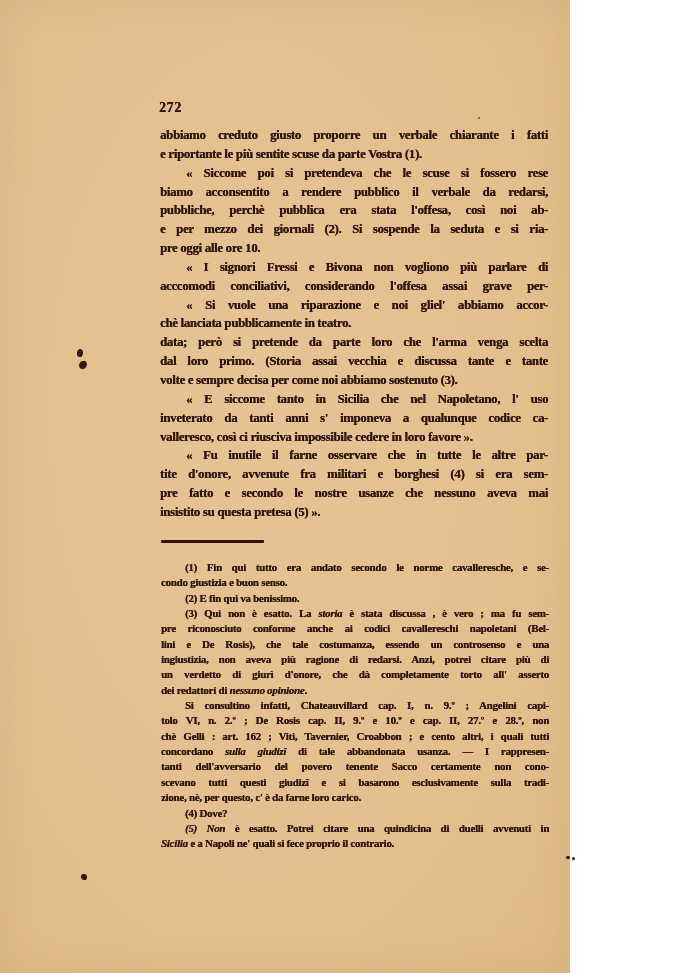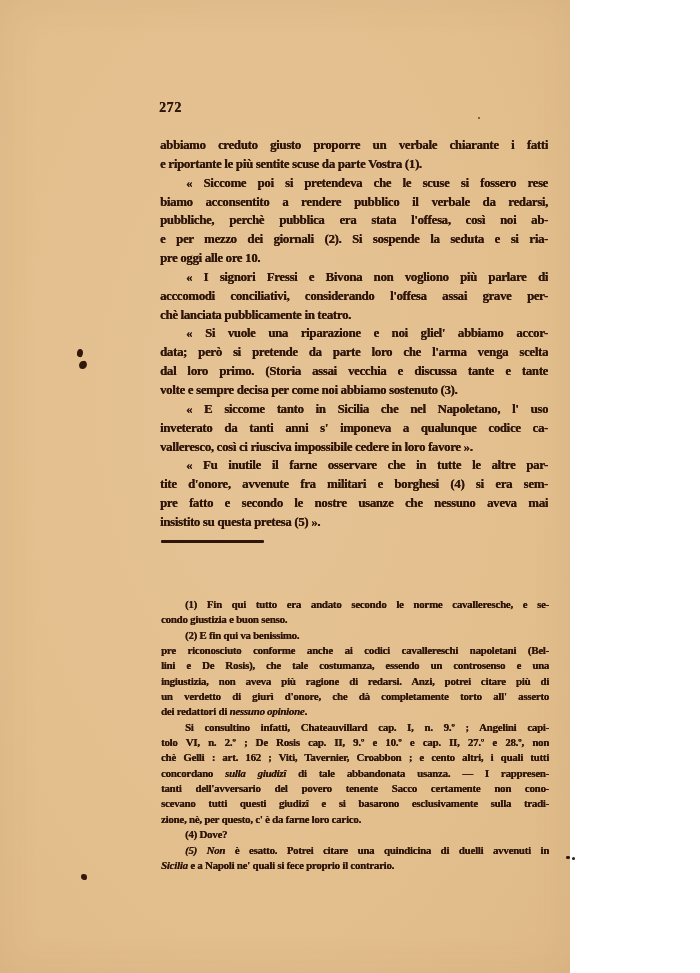--- a/index.html
+++ b/index.html
@@ -27,40 +27,39 @@
     left: 159px;
     top: 100px;
     font-size: 14px;
     font-weight: 700;
     letter-spacing: 0.6px;
     text-shadow: 0.2px 0 0 currentColor;
   }
   .body-block {
     position: absolute;
     left: 160px;
-    top: 136px;
+    top: 126px;
     width: 388px;
   }
   .body-block .line {
     font-size: 12.8px;
     font-weight: 700;
     letter-spacing: -0.3px;
     line-height: 18.85px;
     height: 18.85px;
     overflow: hidden;
     text-align: justify;
     text-align-last: justify;
     text-shadow: 0.25px 0 0 currentColor;
   }
   .foot-block {
     position: absolute;
     left: 161px;
     top: 560px;
     width: 388px;
-    margin-top: 37px;
   }
   .foot-block .line {
     font-size: 10.9px;
     font-weight: 700;
     letter-spacing: -0.25px;
     line-height: 15.35px;
     height: 15.35px;
     overflow: hidden;
     text-align: justify;
     text-align-last: justify;
@@ -100,41 +99,42 @@
 
   <div class="line">abbiamo creduto giusto proporre un verbale chiarante i fatti</div>
       <div class="line end">e riportante le più sentite scuse da parte Vostra (1).</div>
       <div class="line indent">« Siccome poi si pretendeva che le scuse si fossero rese</div>
       <div class="line">biamo acconsentito a rendere pubblico il verbale da redarsi,</div>
       <div class="line">pubbliche, perchè pubblica era stata l'offesa, così noi ab-</div>
       <div class="line">e per mezzo dei giornali (2). Si sospende la seduta e si ria-</div>
       <div class="line end">pre oggi alle ore 10.</div>
       <div class="line indent">« I signori Fressi e Bivona non vogliono più parlare di</div>
       <div class="line">acccomodi conciliativi, considerando l'offesa assai grave per-</div>
+      <div class="line indent">« Si vuole una riparazione e noi gliel' abbiamo accor-</div>
       <div class="line end">chè lanciata pubblicamente in teatro.</div>
-      <div class="line indent">« Si vuole una riparazione e noi gliel' abbiamo accor-</div>
       <div class="line">data; però si pretende da parte loro che l'arma venga scelta</div>
       <div class="line">dal loro primo. (Storia assai vecchia e discussa tante e tante</div>
       <div class="line end">volte e sempre decisa per come noi abbiamo sostenuto (3).</div>
       <div class="line indent">« E siccome tanto in Sicilia che nel Napoletano, l' uso</div>
       <div class="line">inveterato da tanti anni s' imponeva a qualunque codice ca-</div>
       <div class="line end">valleresco, così ci riusciva impossibile cedere in loro favore ».</div>
       <div class="line indent">« Fu inutile il farne osservare che in tutte le altre par-</div>
       <div class="line">tite d'onore, avvenute fra militari e borghesi (4) si era sem-</div>
       <div class="line">pre fatto e secondo le nostre usanze che nessuno aveva mai</div>
       <div class="line end">insistito su questa pretesa (5) ».</div>
     </div>
 
   <div class="rule"></div>
 
   <div class="foot-block">
 
   <div class="line indent">(1) Fin qui tutto era andato secondo le norme cavalleresche, e se-</div>
       <div class="line end">condo giustizia e buon senso.</div>
       <div class="line indent end">(2) E fin qui va benissimo.</div>
+      <div class="line indent">(3) Qui non è esatto. La <i>storia</i> è stata discussa , è vero ; ma fu sem-</div>
       <div class="line">pre riconosciuto conforme anche ai codici cavallereschi napoletani (Bel-</div>
       <div class="line">lini e De Rosis), che tale costumanza, essendo un controsenso e una</div>
       <div class="line">ingiustizia, non aveva più ragione di redarsi. Anzi, potrei citare più di</div>
       <div class="line">un verdetto di giurì d'onore, che dà completamente torto all' asserto</div>
       <div class="line end">dei redattori di <i>nessuno opinione</i>.</div>
       <div class="line indent">Si consultino infatti, Chateauvillard cap. I, n. 9.º ; Angelini capi-</div>
       <div class="line">tolo VI, n. 2.º ; De Rosis cap. II, 9.º e 10.º e cap. II, 27.º e 28.º, non</div>
       <div class="line">chè Gelli : art. 162 ; Viti, Tavernier, Croabbon ; e cento altri, i quali tutti</div>
       <div class="line">concordano <i>sulla giudizî</i> di tale abbandonata usanza. — I rappresen-</div>
       <div class="line">tanti dell'avversario del povero tenente Sacco certamente non cono-</div>

